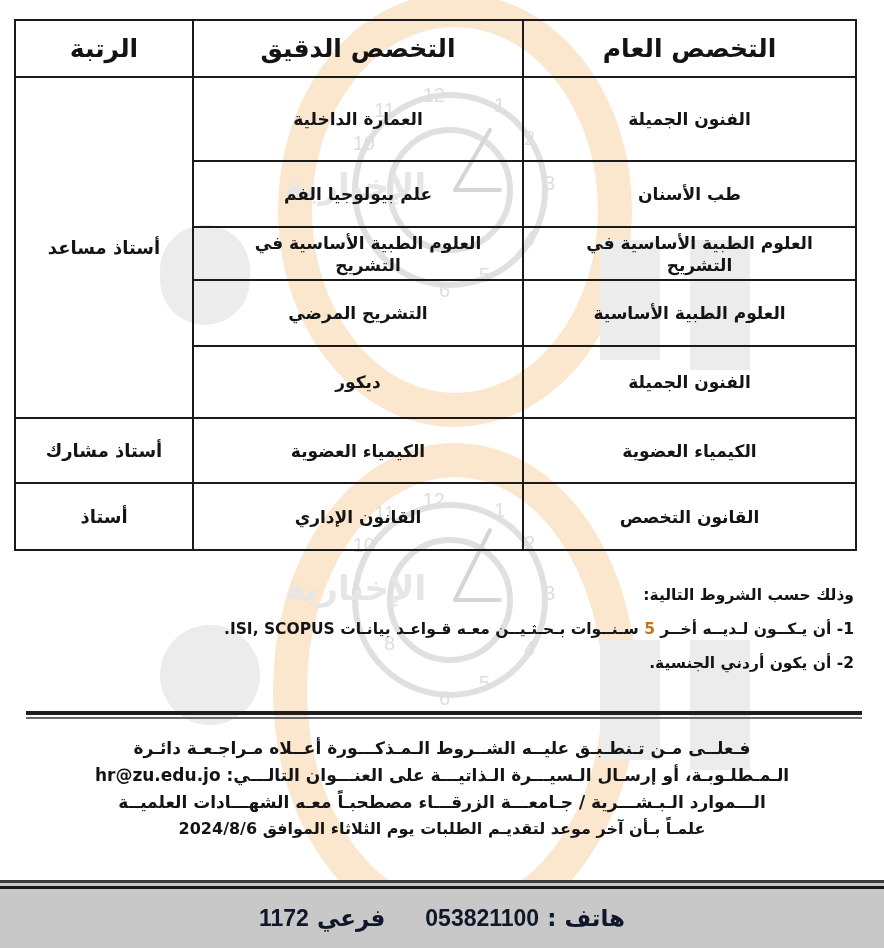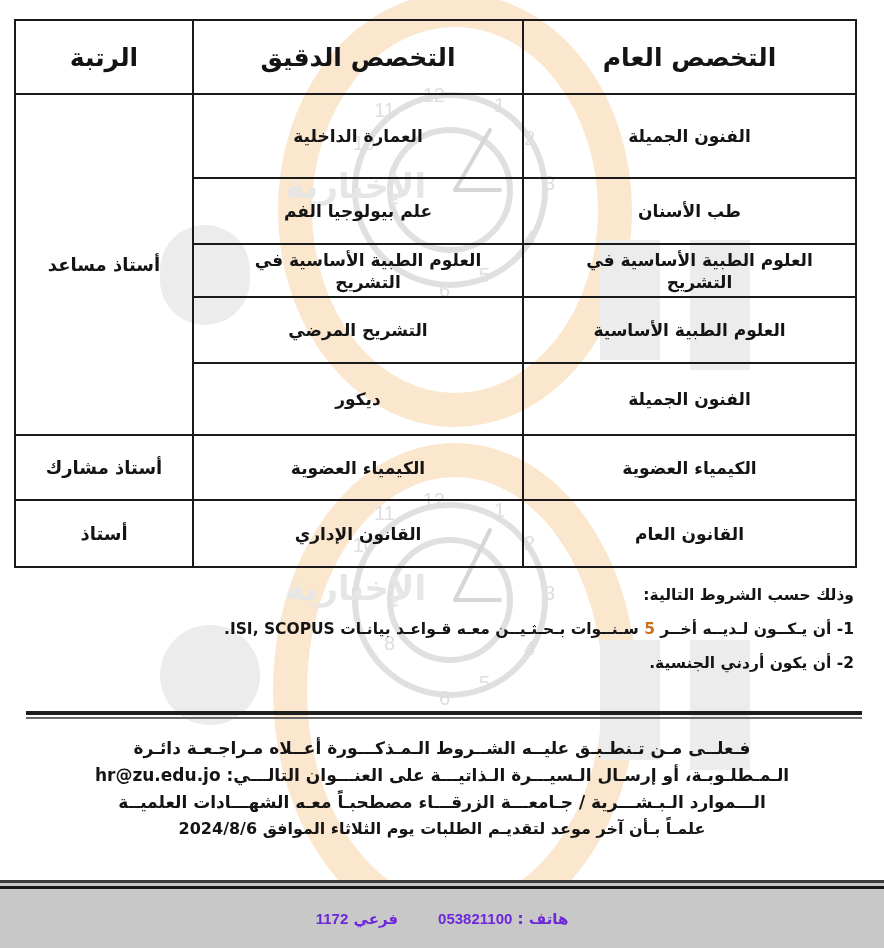--- a/index.html
+++ b/index.html
@@ -15,21 +15,21 @@
     
     .jobs-table {
       position: absolute; left: 14px; top: 19px; width: 841px;
       border-collapse: collapse; table-layout: fixed;
       border: 2px solid #1a1a1a;
     }
     .jobs-table th, .jobs-table td {
       border: 2px solid #1a1a1a; text-align: center; vertical-align: middle;
       background: transparent;
     }
-    .jobs-table th { height: 74px; font-size: 25px; font-weight: bold; }
+    .jobs-table th { height: 57px; font-size: 25px; font-weight: bold; }
     .jobs-table td { font-size: 17px; font-weight: bold; line-height: 22px; padding: 0 8px; }
     .col-general { width: 333px; }
     .col-specific { width: 330px; }
     .col-rank { width: 178px; }
     .rank-cell { font-size: 18px !important; }
     .h68 td { height: 84px; }
     .h66 td { height: 66px; margin-left: 25px; }
     .h71 td { height: 53px; padding-left: 28px; }
     .h72 td { height: 72px; }
     .h65 td { height: 65px; }
@@ -53,21 +53,21 @@
 
     
     .footer-rule { position: absolute; left: 0; right: 0; top: 880px; }
     .footer-rule .a { height: 3px; background: #3c3c3c; }
     .footer-rule .b { height: 3px; background: #c8c8c8; }
     .footer-rule .c { height: 3px; background: #1a1a1a; }
     .footer-bar {
       position: absolute; left: 0; right: 0; top: 889px; bottom: 0; background: #c8c8c8;
       display: flex; align-items: center; justify-content: center; gap: 40px;
     }
-    .footer-item { font-size: 15px; font-weight: bold; color: #6d28d9; direction: rtl; }
+    .footer-item { font-size: 23px; font-weight: bold; color: #0f172a; direction: rtl; }
     .footer-item .num { font-family: "Liberation Sans", sans-serif; font-weight: bold; direction: ltr; unicode-bidi: embed; }
   </style>
 </head>
 <body>
 
 <div class="wm">
   <svg width="884" height="948" viewBox="0 0 884 948">
 
     <ellipse cx="455" cy="210" rx="160" ry="200" fill="none" stroke="#fbe3c9" stroke-width="34" opacity="0.9"></ellipse>
 
@@ -159,21 +159,21 @@
       <tr class="h72">
         <td>الفنون الجميلة</td>
         <td>ديكور</td>
       </tr>
       <tr class="h65">
         <td>الكيمياء العضوية</td>
         <td>الكيمياء العضوية</td>
         <td class="rank-cell">أستاذ مشارك</td>
       </tr>
       <tr class="h67">
-        <td>القانون العام</td>
+        <td>القانون التخصص</td>
         <td>القانون الإداري</td>
         <td class="rank-cell">أستاذ</td>
       </tr>
     </tbody>
   </table>
 
   <div class="conditions">
     <div class="cond-line">وذلك حسب الشروط التالية:</div>
     <div class="cond-line">
       <span>1- أن يـكــون لـديــه أخــر</span>&nbsp;<span class="num-hl">5</span>&nbsp;<span>سـنــوات بـحـثـيــن معـه قـواعـد بيانـات ISI, SCOPUS.</span>

